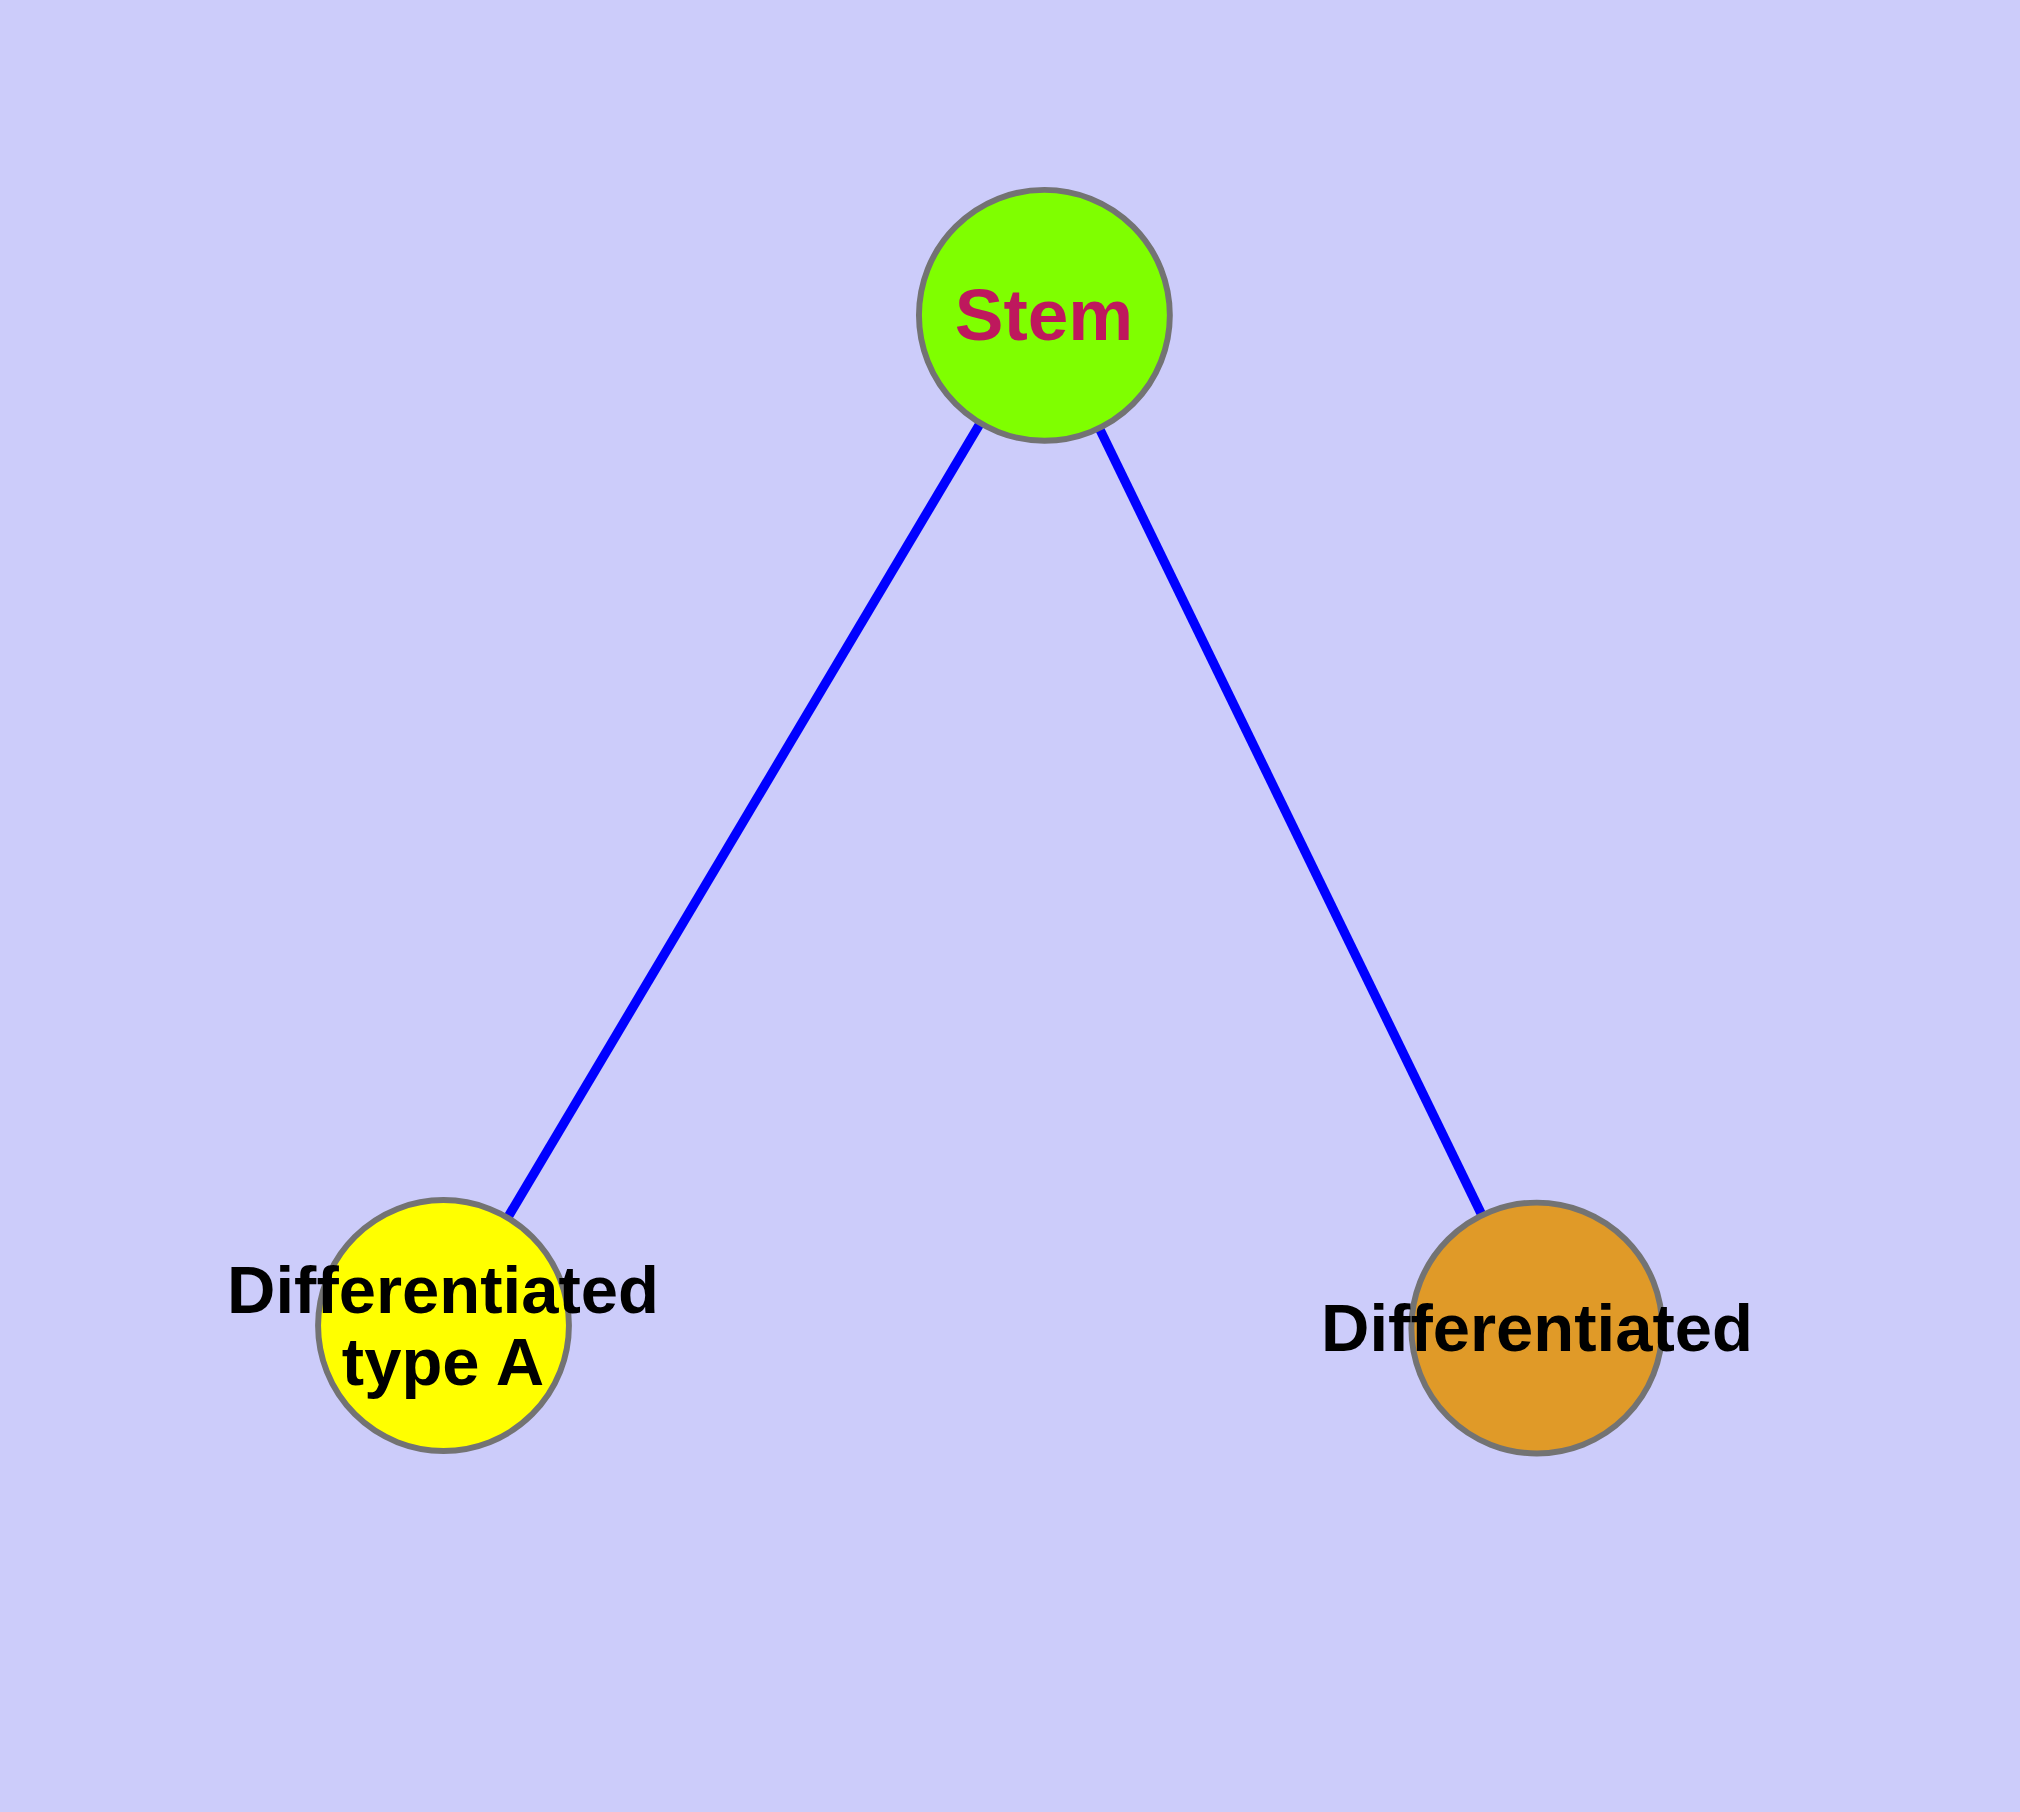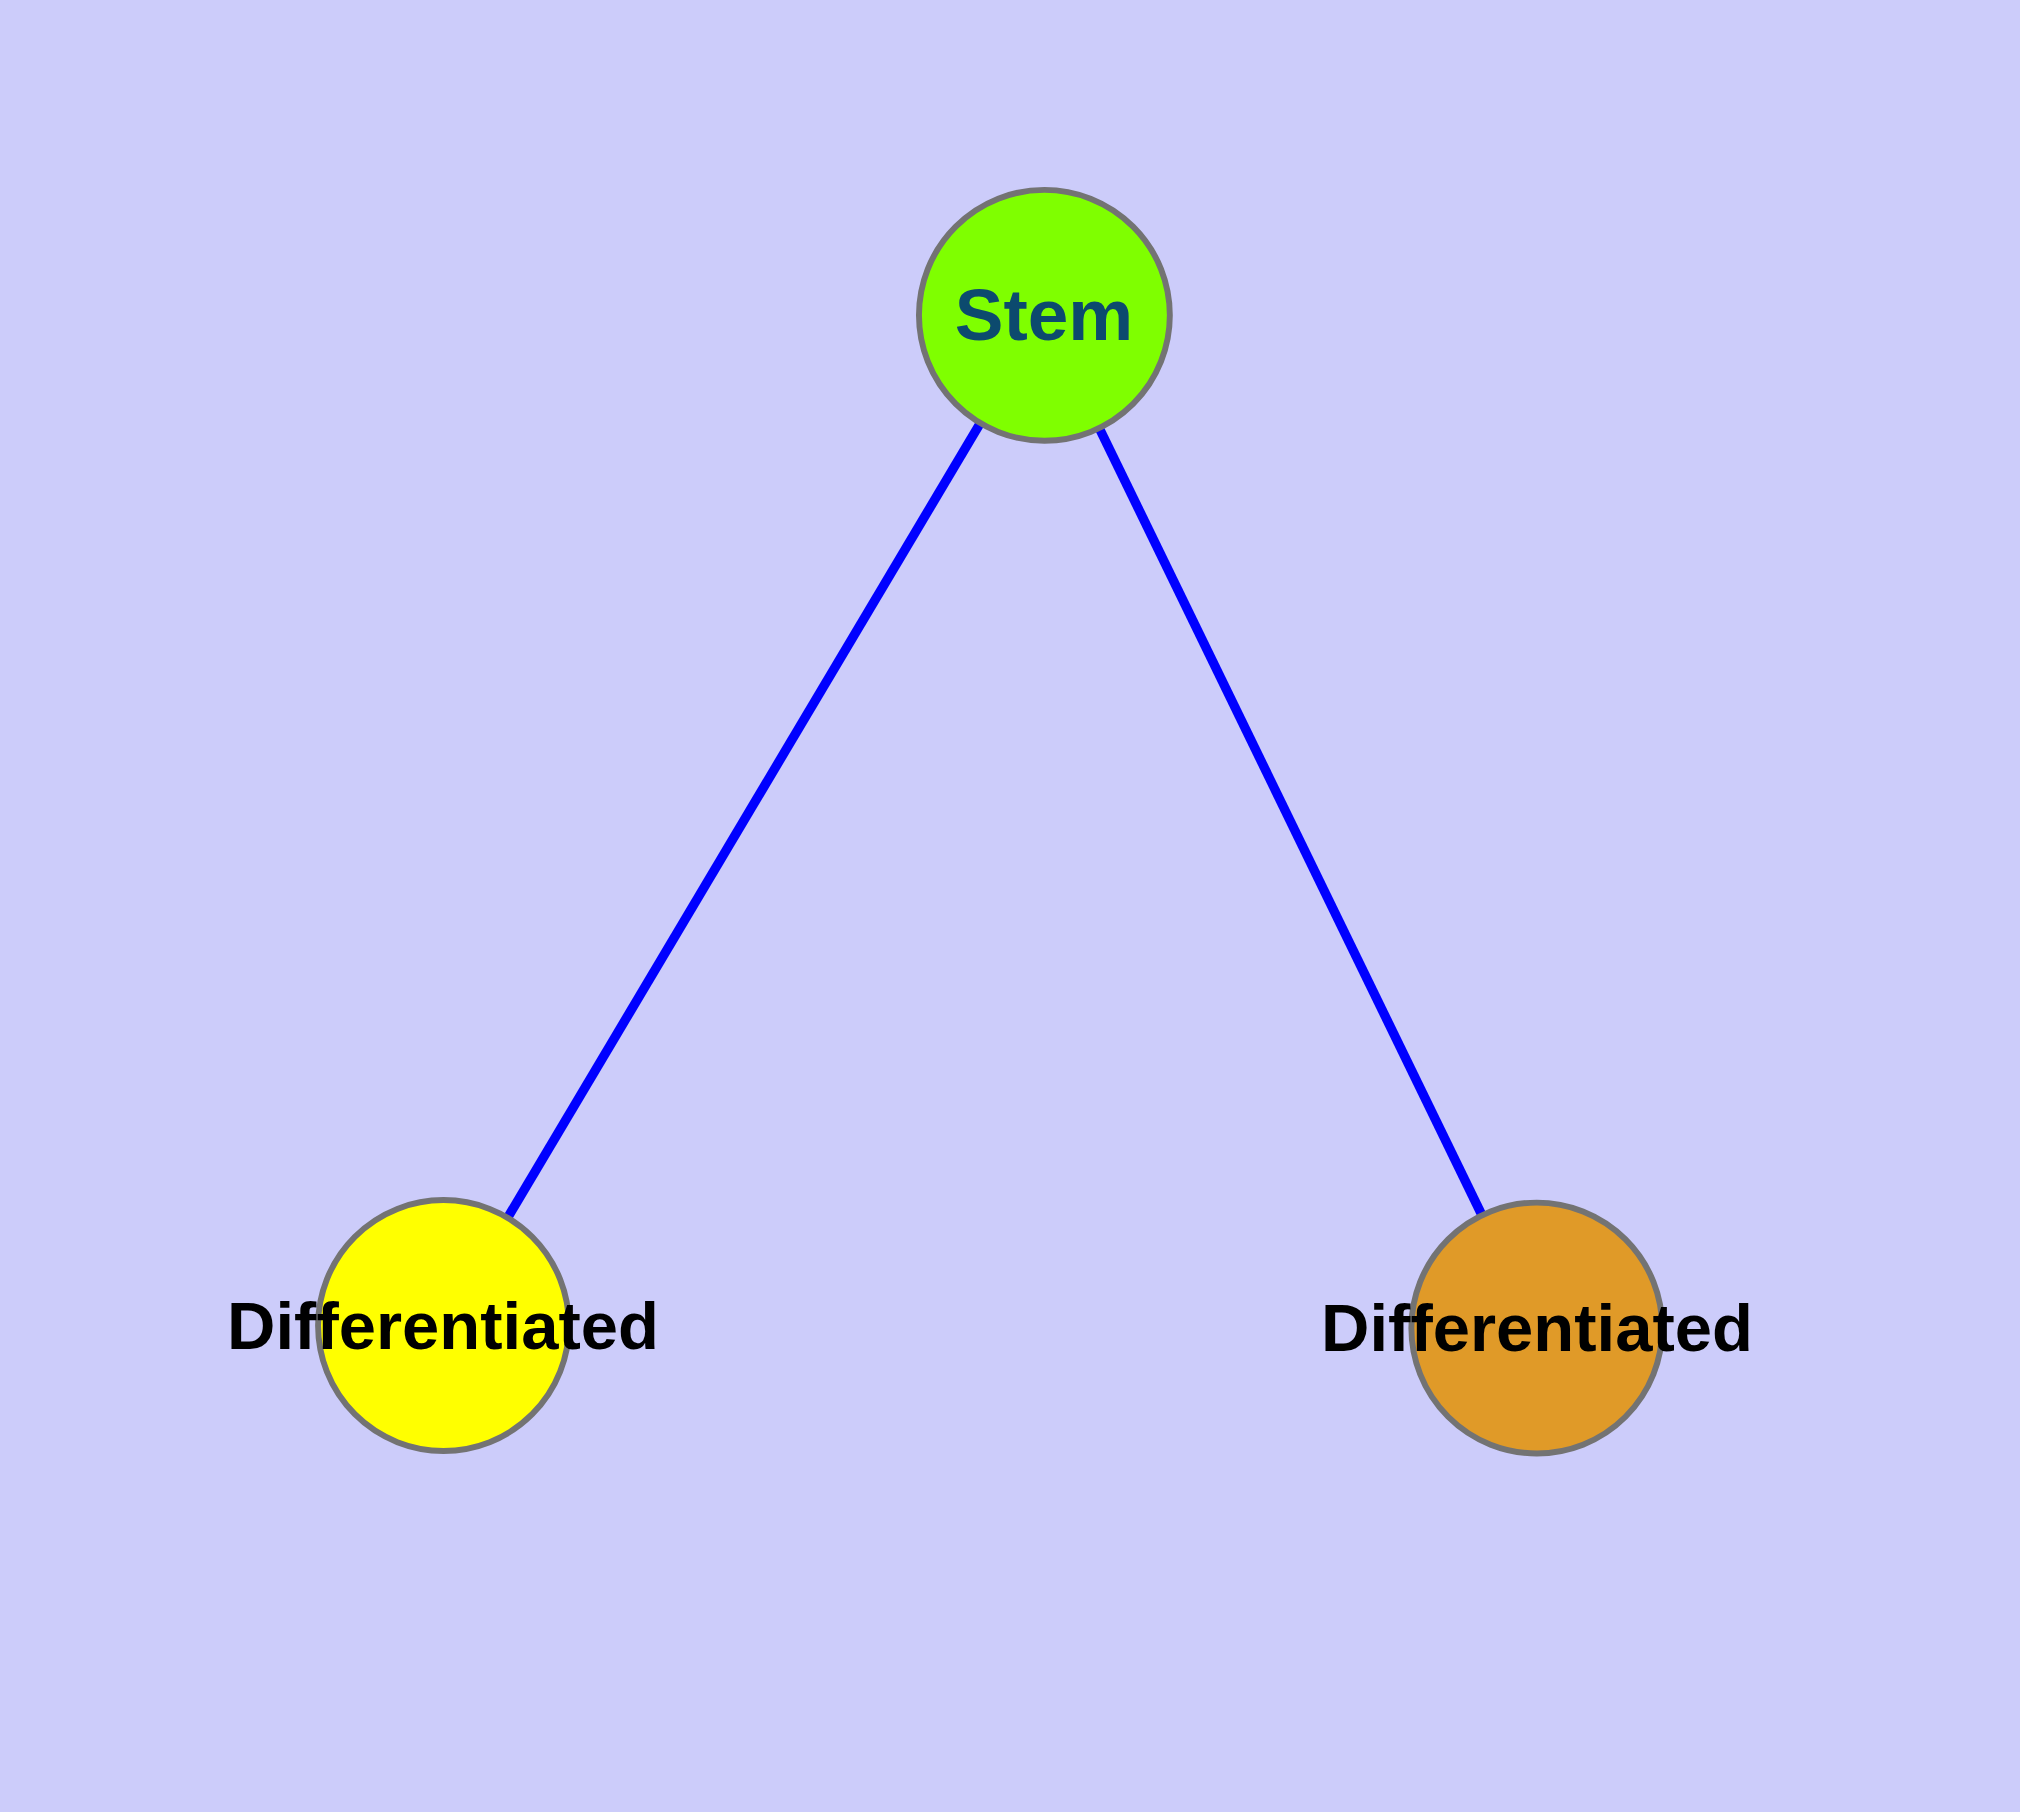--- a/index.html
+++ b/index.html
@@ -55,19 +55,19 @@
         <line x1="1291.4662568726612" y1="494.3101152544411" x2="1753.5337431273388" y2="1444.6898847455589" stroke="#0000ff" stroke-width="11" stroke-linecap="butt"></line>
       </g>
     <g id="nodes-layer">
         <circle cx="1232" cy="372" r="148" fill="#7fff00" stroke="#737373" stroke-width="7"></circle>
         <circle cx="523" cy="1564" r="148" fill="#ffff00" stroke="#737373" stroke-width="7"></circle>
         <circle cx="1813" cy="1567" r="148" fill="#e09a28" stroke="#737373" stroke-width="7"></circle>
       </g>
   </svg>
 
   <div id="labels-layer">
-      <div class="node-label single" style="left: 1044px; top: 315px; color: #0c4a6e;"><span>Stem</span></div>
-      <div class="node-label double" style="left: 443px; top: 1326px; color: rgb(0, 0, 0);"><span>Differentiated</span><br></div>
+      <div class="node-label single" style="left: 1044px; top: 315px; color: #be185d;"><span>Stem</span></div>
+      <div class="node-label double" style="left: 443px; top: 1326px; color: rgb(0, 0, 0);"><span>Differentiated</span><br><span>type A</span></div>
       <div class="node-label double" style="left: 1537px; top: 1328px; color: rgb(0, 0, 0);"><span>Differentiated</span><br></div>
     </div>
 
 </div>
 
 
 </body></html>

